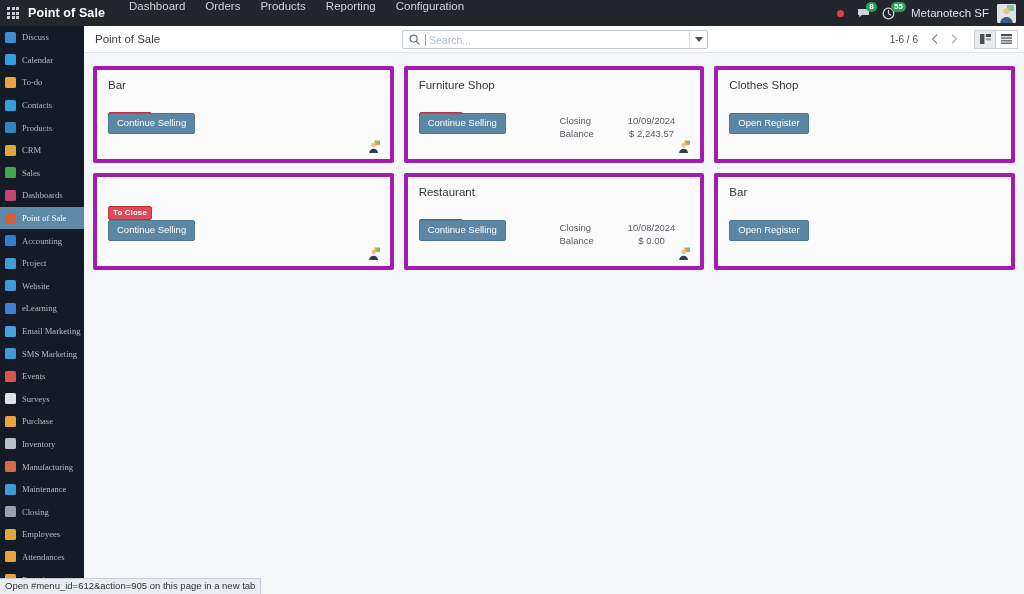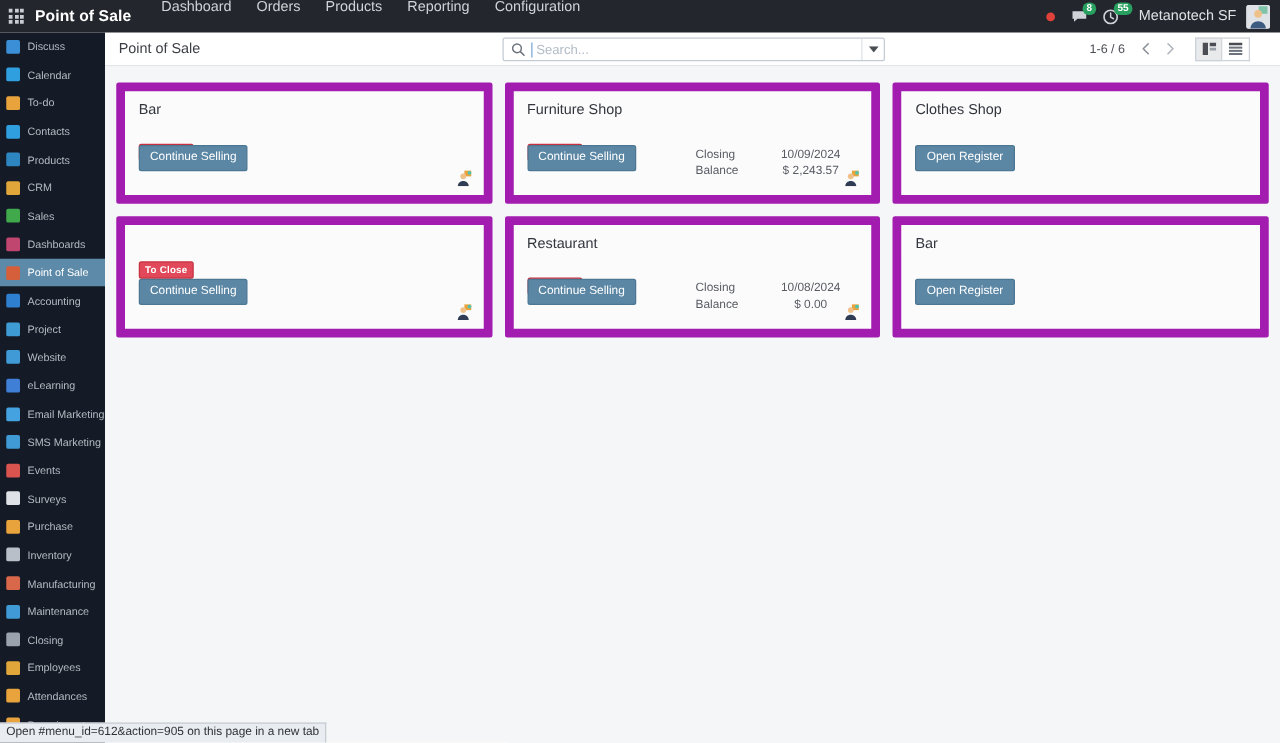--- a/index.html
+++ b/index.html
@@ -76,21 +76,21 @@
     position: absolute; top: 26px; left: 0;
     width: 84px; height: 568px;
     background: #151b26;
     overflow: hidden;
     z-index: 20;
   }
   .side-item {
     display: flex; align-items: center;
     height: 22.6px; padding-left: 5px;
     color: #b4b9c2; font-size: 8.6px;
-    cursor: pointer; white-space: nowrap;
+    cursor: pointer; white-space: nowrap; font-family: Liberation Serif, serif;
   }
   .side-item.active { background: #5d8aa8; color: #ffffff; }
   .side-ico {
     width: 11px; height: 11px; margin-right: 6px;
     border-radius: 1.5px; flex: none;
     display: block;
   }
 
   
   .control-panel {
@@ -120,21 +120,21 @@
     border-left: 1px solid #7ba7d7; padding-left: 3px; height: 12px;
   }
   .search-input::placeholder { color: #b2bcc6; }
   .search-caret {
     width: 18px; height: 17px; border-left: 1px solid #dde1e6;
     display: flex; align-items: center; justify-content: center;
     cursor: pointer; flex: none;
   }
   .cp-right {
     margin-left: auto; display: flex; align-items: center;
-    padding-right: 24px; height: 27px; text-align: center;
+    padding-right: 6px; height: 27px; text-align: center;
   }
   .pager-count {
     font-size: 10px; color: #4a4d54; margin-right: 6px; white-space: nowrap;
   }
   .pg-btn {
     width: 20px; height: 19px; border: 1px solid transparent;
     display: flex; align-items: center; justify-content: center;
     cursor: pointer; color: #9ba2ab;
   }
   .view-switch { display: flex; margin-left: 10px; }
@@ -155,21 +155,21 @@
     padding: 13px 9px 0 9px;
     overflow: hidden;
   }
   .kanban-grid {
     display: grid;
     grid-template-columns: repeat(3, 1fr);
     gap: 10px 10px;
   }
   .card {
     background: #fbfbfc;
-    border: 7px solid #a21caf;
+    border: 4px solid #a21caf;
     border-radius: 2px;
     height: 97px;
     position: relative;
     padding: 9px 11px 0 11px;
     cursor: pointer;
   }
   .card-title {
     font-size: 11.5px; color: #32353c; line-height: 13px;
     white-space: nowrap; overflow: hidden; text-overflow: ellipsis;
   }

